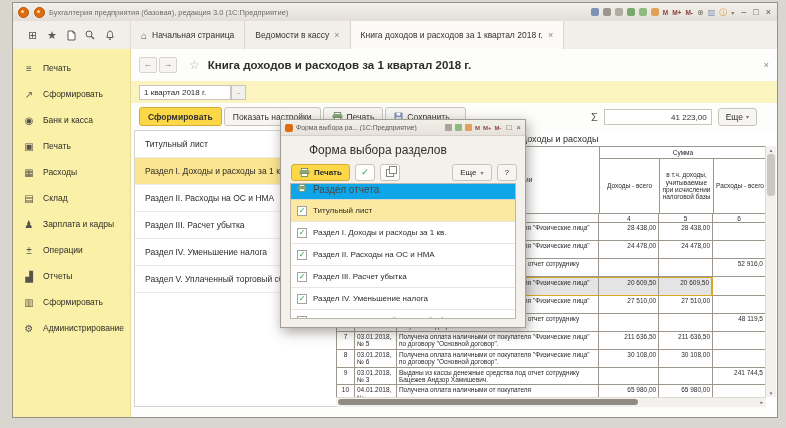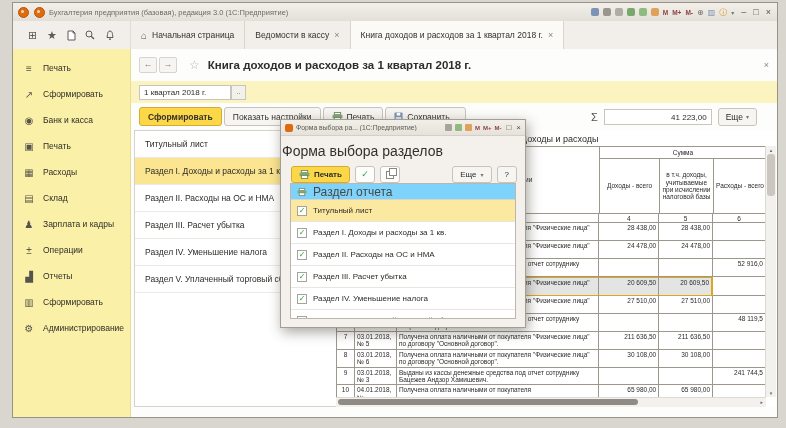--- a/index.html
+++ b/index.html
@@ -83,31 +83,31 @@
   .hdot{position:absolute;right:3px;top:1px;font-size:5px;color:#6b6762;}
   
   .dialog{position:absolute;left:267px;top:116px;width:246px;height:209px;background:#f4f1ec;border:1px solid #a29d95;box-shadow:2px 4px 12px rgba(60,55,45,.45);z-index:20;box-sizing:border-box;}
   .dtitle{height:15px;background:linear-gradient(#f2efe9,#e6e2db);border-bottom:1px solid #d4d0c9;display:flex;align-items:center;gap:3px;padding:0 4px;}
   .dico{width:8px;height:8px;border-radius:2px;background:#e06a10;}
   .dtext{font-size:6.8px;color:#5c5954;white-space:nowrap;overflow:hidden;flex:1;}
   .dsq{width:7px;height:7px;border-radius:1px;display:inline-block;}
   .dsq.g1{background:#a8a49c;}.dsq.g2{background:#8fbb7f;}.dsq.g3{background:#e0a25a;}
   .dmem{font-size:6px;color:#8d4444;font-weight:bold;}
   .dctl{font-size:8px;color:#4f4c47;margin-left:2px;}
-  .dheading{font-size:14px;color:#33312d;padding:7px 0 0 1px;}
+  .dheading{font-size:12px;color:#33312d;padding:7px 0 0 28px;}
   .dbtns{display:flex;align-items:center;padding:7px 8px 0 10px;}
   .dbtn{height:17px;border:1px solid #c8c4bd;border-radius:3px;background:#f7f5f1;font-size:8px;display:flex;align-items:center;gap:4px;padding:0 7px;box-sizing:border-box;}
   .dbtn.primary{background:#fcd848;border-color:#d3ac35;font-weight:bold;}
   .iconbtn{width:20px;height:17px;border:1px solid #c8c4bd;border-radius:3px;background:#fdfdfb;display:flex;align-items:center;justify-content:center;margin-left:5px;box-sizing:border-box;}
   .ck{color:#2f9e44;font-size:9px;font-weight:bold;line-height:1;}
   .dbl{width:6px;height:6px;border:1px solid #8a8680;background:#fff;position:relative;}
   .dbl::after{content:"";position:absolute;left:2px;top:-4px;width:6px;height:6px;border:1px solid #8a8680;background:#fff;}
   .dspacer{flex:1;}
   .dlist{position:absolute;left:9px;right:9px;top:63px;bottom:8px;background:#fff;border:1px solid #bbb6ae;box-sizing:border-box;overflow:hidden;}
-  .dlhead{height:15px;background:#7dd3fc;border-bottom:1px solid #d8d4cd;display:flex;align-items:center;font-size:12px;color:#4a4843;}
+  .dlhead{height:15px;background:#0ea5e9;border-bottom:1px solid #d8d4cd;display:flex;font-size:10px;color:#4a4843;}
   .dlhead .pcol{width:22px;display:flex;justify-content:center;}
   .dlrow{height:21px;display:flex;align-items:center;border-bottom:1px solid #e9e6e0;font-size:8px;color:#2d2b27;}
   .dlrow.selected{background:#fce9a1;}
   .cbx{width:10px;height:10px;border:1px solid #a7a29b;background:#fff;margin:0 6px;display:flex;align-items:center;justify-content:center;box-sizing:border-box;}
   .cbx .ck{font-size:8px;}
   svg{display:block;}
 </style>
 </head>
 <body>
 

